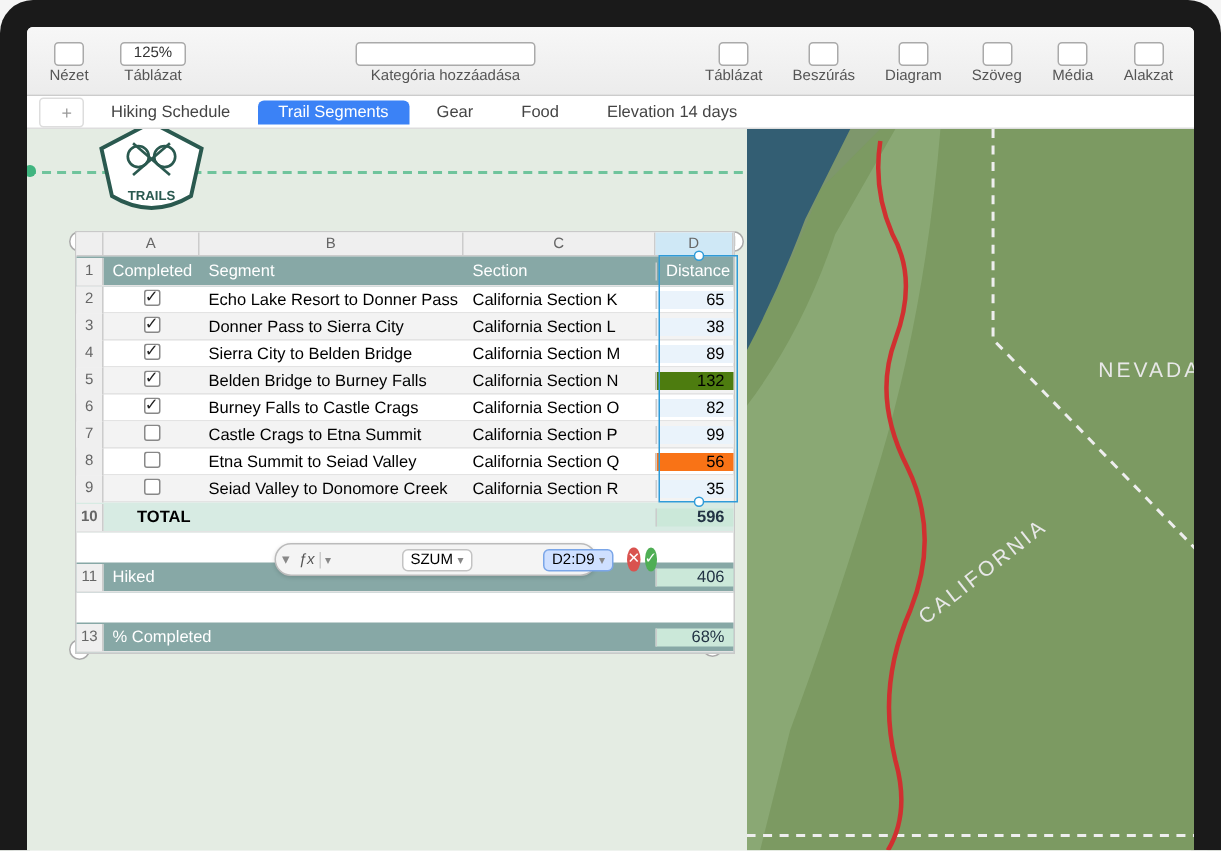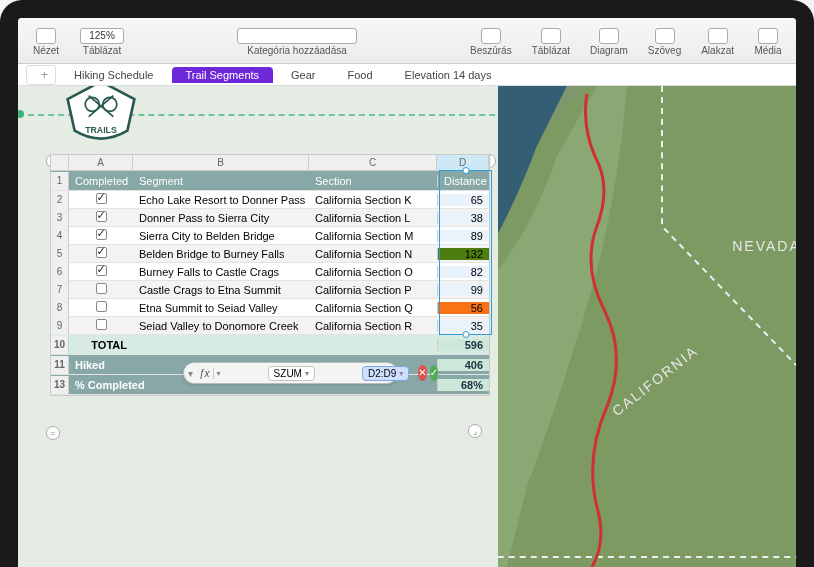--- a/index.html
+++ b/index.html
@@ -13,41 +13,41 @@
 .tbtn .ic { width: 20px; height: 16px; border: 1px solid #aaa; border-radius: 3px; background: #fff; position: relative; }
 .tbtn.zoom { min-width: 62px; }
 .zoom .ic { width: 44px; height: 16px; display: flex; align-items: center; justify-content: center; font-size: 10px; color: #333; }
 .tspace { flex: 1; }
 .tbtn.wide { min-width: 160px; }
 .tbtn.wide .ic { width: 120px; }
 
 
 .tabs { height: 22px; background: #fff; border-bottom: 1px solid #ddd; display: flex; align-items: center; gap: 4px; padding: 0 8px; font-size: 11px; }
 .tab { padding: 2px 14px; border-radius: 4px 4px 0 0; color: #444; }
-.tab.active { background: #6d28d9; color: #fff; }
+.tab.active { background: #3b82f6; color: #fff; }
 .tab.plus { width: 20px; text-align: center; color: #999; border: 1px solid #ddd; border-radius: 3px; font-size: 12px; line-height: 14px; }
 
 
 .canvas { flex: 1; position: relative; background: #e4ece3; overflow: hidden; }
 .guide { position: absolute; left: 0; right: 0; top: 28px; border-top: 2px dashed #3fb47f; opacity: .7; }
 .guide-dot { position: absolute; left: -2px; top: 24px; width: 8px; height: 8px; background: #3fb47f; border-radius: 50%; }
 
 
 .badge { position: absolute; left: 38px; top: -8px; width: 90px; height: 65px; }
 .badge svg { width: 100%; height: 100%; }
 
 
 .sheet { position: absolute; left: 32px; top: 68px; width: 440px; background: #fff; border: 1px solid #c9c9c9; font-size: 11px; }
 .colhdr { display: flex; height: 16px; background: #efefef; border-bottom: 1px solid #ccc; }
 .colhdr div { border-right: 1px solid #ccc; text-align: center; font-size: 10px; color: #666; line-height: 16px; }
 .rowhdr { width: 18px; background: #efefef; border-right: 1px solid #ccc; text-align: center; font-size: 10px; color: #666; line-height: 18px; }
 .row { display: flex; height: 18px; border-bottom: 1px solid #e3e3e3; align-items: center; }
 .hdrrow { background: #87a8a6; color: #fff; font-weight: 500; height: 20px; }
 .row.total { background: #d7ebe3; font-weight: 600; height: 20px; }
-.row.summary { background: #87a8a6; color: #fff; height: 20px; font-weight: 700; }
+.row.summary { background: #87a8a6; color: #fff; height: 20px; font-weight: 400; margin-top: 20px; }
 .cell { padding: 0 6px; overflow: hidden; white-space: nowrap; }
 .cA { width: 64px; text-align: center; }
 .cB { width: 176px; }
 .cC { width: 128px; }
 .cD { width: 52px; text-align: right; border-left: 1px solid #ccc; }
 .row.total .cD, .row.summary .cD { background: #cbe8d9; color: #234; }
 .check { display: inline-block; width: 11px; height: 11px; border: 1px solid #888; border-radius: 2px; background: #fff; position: relative; }
 .check.on::after { content: "✓"; position: absolute; left: 0; top: -3px; font-size: 11px; color: #222; }
 
 
@@ -90,41 +90,41 @@
       <span>Táblázat</span>
     </div>
     <div class="tspace"></div>
     <div class="tbtn wide">
       <span class="ic"></span>
       <span>Kategória hozzáadása</span>
     </div>
     <div class="tspace"></div>
     <div class="tbtn">
       <span class="ic"></span>
+      <span>Táblázat</span>
+    </div>
+    <div class="tbtn">
+      <span class="ic"></span>
       <span>Beszúrás</span>
     </div>
     <div class="tbtn">
       <span class="ic"></span>
-      <span>Táblázat</span>
-    </div>
-    <div class="tbtn">
-      <span class="ic"></span>
       <span>Diagram</span>
     </div>
     <div class="tbtn">
       <span class="ic"></span>
       <span>Szöveg</span>
     </div>
     <div class="tbtn">
       <span class="ic"></span>
+      <span>Média</span>
+    </div>
+    <div class="tbtn">
+      <span class="ic"></span>
       <span>Alakzat</span>
-    </div>
-    <div class="tbtn">
-      <span class="ic"></span>
-      <span>Média</span>
     </div>
   </div>
 
   <div class="tabs">
     <div class="tab plus">+</div>
     <div class="tab">Hiking Schedule</div>
     <div class="tab active">Trail Segments</div>
     <div class="tab">Gear</div>
     <div class="tab">Food</div>
     <div class="tab">Elevation 14 days</div>

